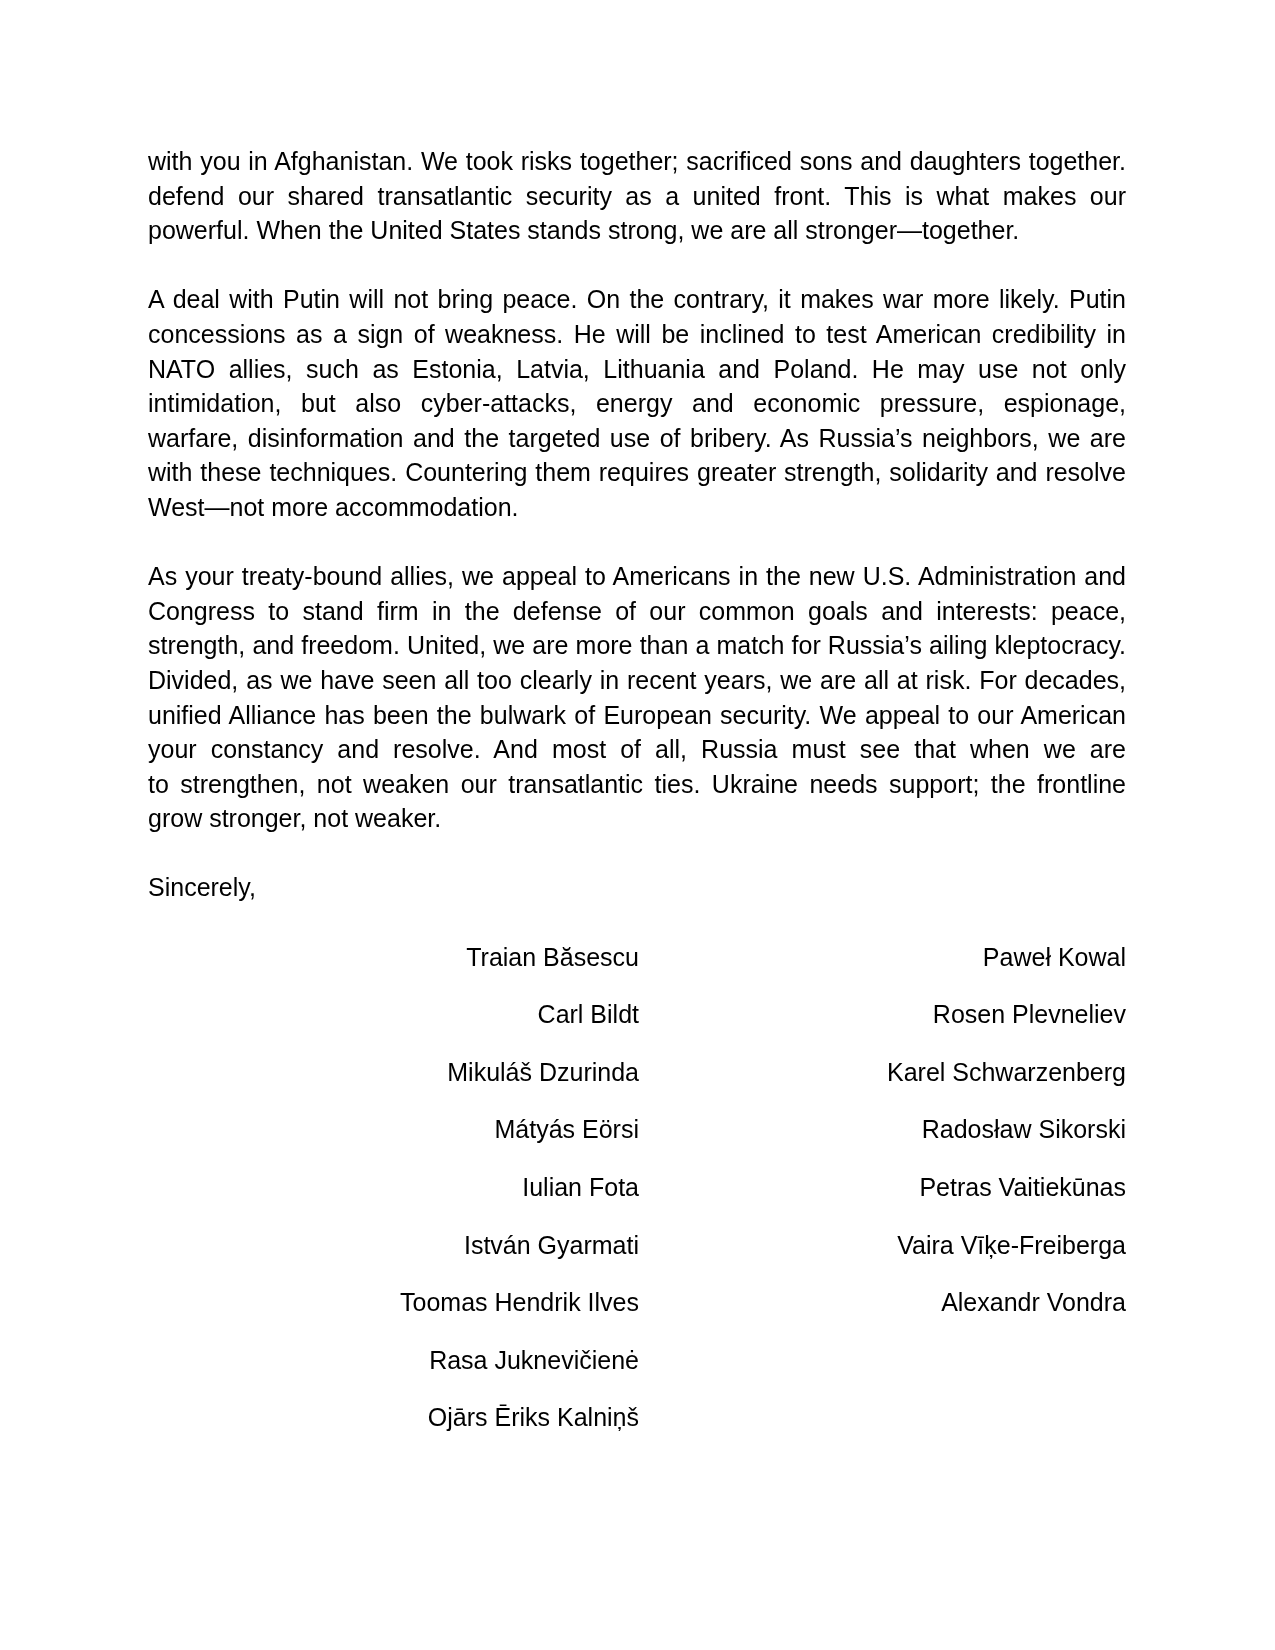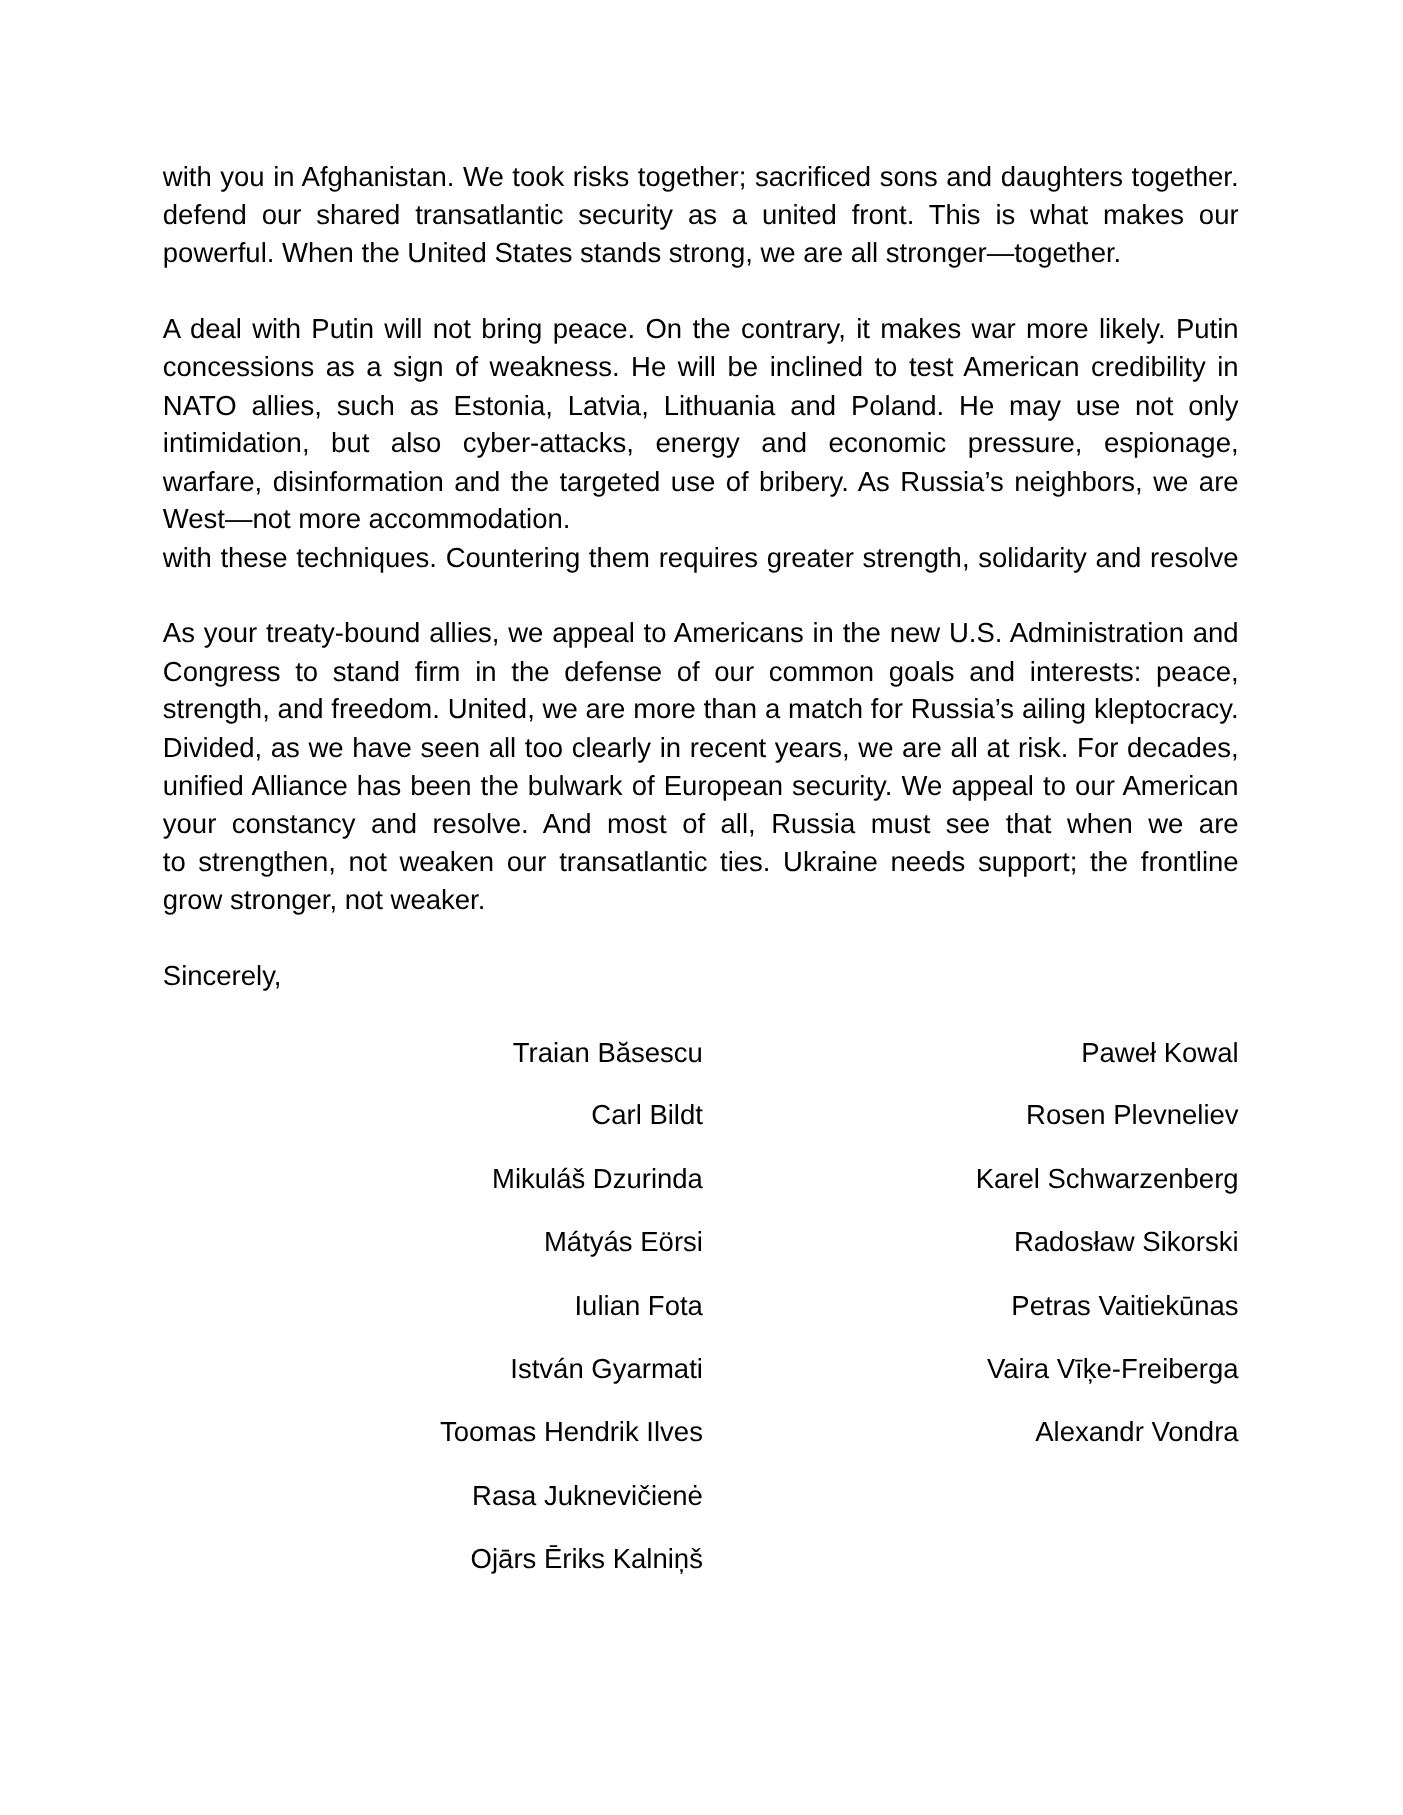--- a/index.html
+++ b/index.html
@@ -60,22 +60,22 @@
           <div class="line">with you in Afghanistan. We took risks together; sacrificed sons and daughters together. We</div>
           <div class="line">defend our shared transatlantic security as a united front. This is what makes our Alliance</div>
           <div class="line last">powerful. When the United States stands strong, we are all stronger—together.</div>
         </div>
         <div class="para">
           <div class="line">A deal with Putin will not bring peace. On the contrary, it makes war more likely. Putin views</div>
           <div class="line">concessions as a sign of weakness. He will be inclined to test American credibility in frontline</div>
           <div class="line">NATO allies, such as Estonia, Latvia, Lithuania and Poland. He may use not only military</div>
           <div class="line">intimidation, but also cyber-attacks, energy and economic pressure, espionage, psychological</div>
           <div class="line">warfare, disinformation and the targeted use of bribery. As Russia’s neighbors, we are familiar</div>
+          <div class="line">with these techniques. Countering them requires greater strength, solidarity and resolve from the</div>
           <div class="line last">West—not more accommodation.</div>
-          <div class="line">with these techniques. Countering them requires greater strength, solidarity and resolve from the</div>
         </div>
         <div class="para">
           <div class="line">As your treaty-bound allies, we appeal to Americans in the new U.S. Administration and</div>
           <div class="line">Congress to stand firm in the defense of our common goals and interests: peace, Atlantic</div>
           <div class="line">strength, and freedom. United, we are more than a match for Russia’s ailing kleptocracy.</div>
           <div class="line">Divided, as we have seen all too clearly in recent years, we are all at risk. For decades, our</div>
           <div class="line">unified Alliance has been the bulwark of European security. We appeal to our American friends</div>
           <div class="line">your constancy and resolve. And most of all, Russia must see that when we are attacked, we</div>
           <div class="line">to strengthen, not weaken our transatlantic ties. Ukraine needs support; the frontline states need</div>
           <div class="line last">grow stronger, not weaker.</div>

